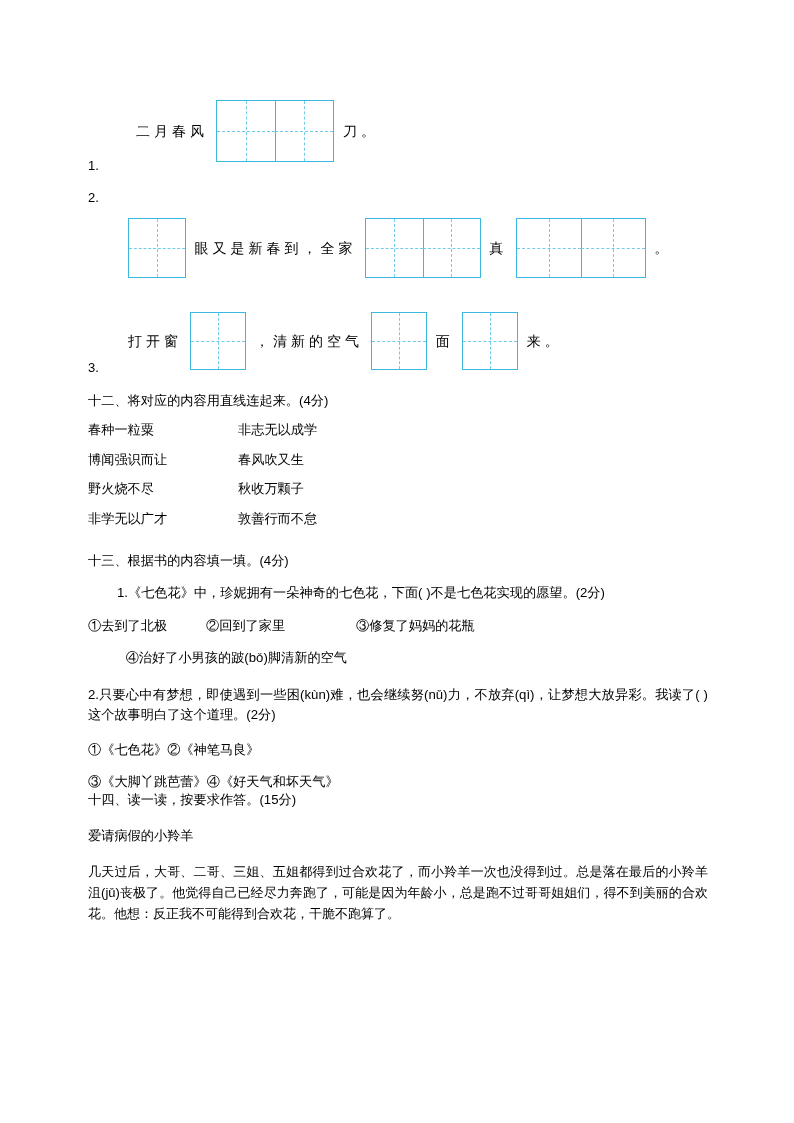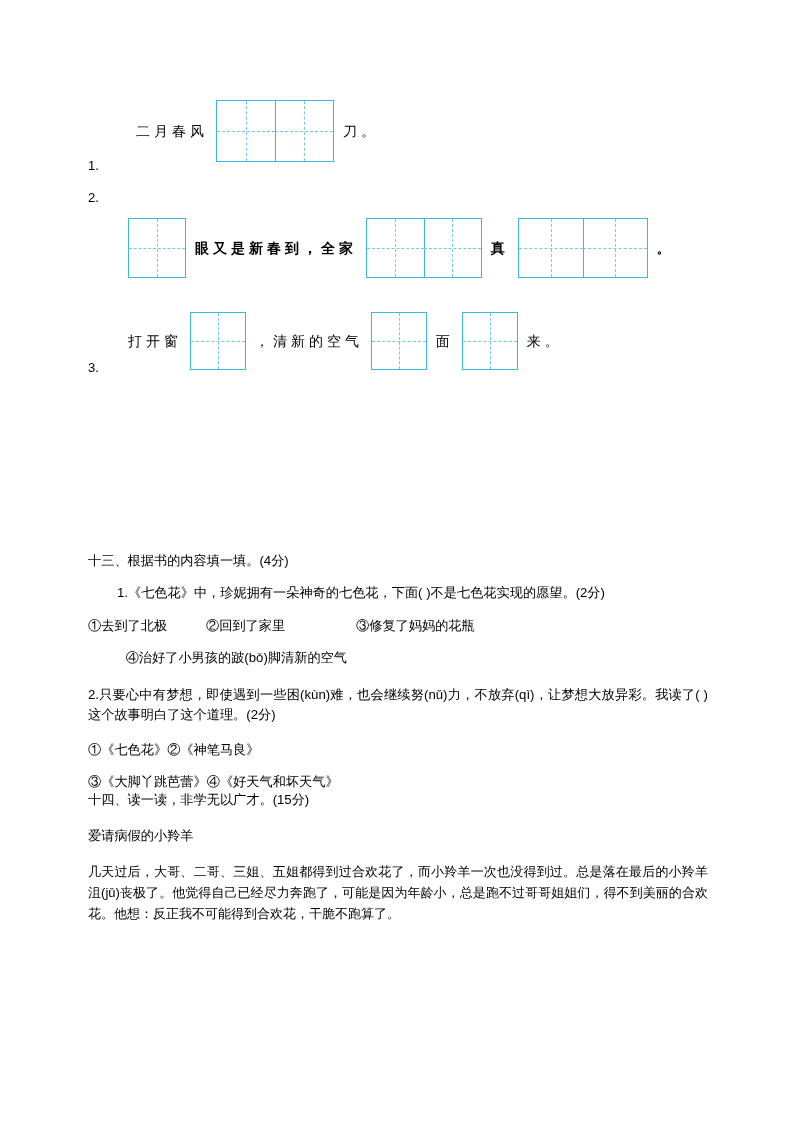--- a/index.html
+++ b/index.html
@@ -82,21 +82,21 @@
     font-size: 14px;
     line-height: 1;
     letter-spacing: 4px;
     white-space: nowrap;
   }
   .sentence span.txt {
     display: inline-block;
     vertical-align: middle;
   }
   .row1 { position: absolute; left: 136px; top: 100px; }
-  .row2 { position: absolute; left: 128px; top: 218px; font-weight: bold; }
+  .row2 { position: absolute; left: 128px; top: 218px; }
   .row3 { position: absolute; left: 128px; top: 312px; }
 
   .numlabel {
     position: absolute;
     font-size: 13px;
     font-family: "Liberation Sans", sans-serif;
   }
   .n1 { left: 88px; top: 158px; }
   .n2 { left: 88px; top: 190px; }
   .n3 { left: 88px; top: 360px; }
@@ -187,37 +187,56 @@
     <span class="tian" style="width:56px;height:58px;"></span>
     <span class="txt">，清新的空气</span>
     <span class="tian" style="width:56px;height:58px;"></span>
     <span class="txt">面</span>
     <span class="tian" style="width:56px;height:58px;"></span>
     <span class="txt">来。</span>
   </div>
 
   <div class="numlabel n3">3.</div>
 
+  <div class="qblock" style="top:391px;">
+    <div class="qtitle">十二、将对应的内容用直线连起来。(4分)</div>
+    <div class="match-row">
+      <div class="match-left">春种一粒粟</div>
+      <div class="match-right">非志无以成学</div>
+    </div>
+    <div class="match-row">
+      <div class="match-left">博闻强识而让</div>
+      <div class="match-right">春风吹又生</div>
+    </div>
+    <div class="match-row">
+      <div class="match-left">野火烧不尽</div>
+      <div class="match-right">秋收万颗子</div>
+    </div>
+    <div class="match-row">
+      <div class="match-left">非学无以广才</div>
+      <div class="match-right">敦善行而不怠</div>
+    </div>
+  </div>
 
   <div class="qblock" style="top:551px;">
     <div class="qtitle">十三、根据书的内容填一填。(4分)</div>
     <div class="para" style="margin-top:12px;margin-left:29px;">1.《七色花》中，珍妮拥有一朵神奇的七色花，下面(        )不是七色花实现的愿望。(2分)</div>
     <div class="opt-row" style="margin-top:12px;">
       <div class="o1">①去到了北极</div>
       <div class="o2">②回到了家里</div>
       <div class="o3">③修复了妈妈的花瓶</div>
     </div>
     <div class="opt-row" style="margin-top:12px;text-align:right;">
       <div class="o1" style="width:193px;">④治好了小男孩的跛(bǒ)脚</div>
       <div class="o3">清新的空气</div>
     </div>
     <div class="para" style="margin-top:16px;">2.只要心中有梦想，即使遇到一些困(kùn)难，也会继续努(nǔ)力，不放弃(qì)，让梦想大放异彩。我读了(        )这个故事明白了这个道理。(2分)</div>
     <div class="para" style="margin-top:14px;">①《七色花》②《神笔马良》</div>
     <div class="para" style="margin-top:12px;">③《大脚丫跳芭蕾》④《好天气和坏天气》</div>
   </div>
 
   <div class="qblock" style="top:790px;">
-    <div class="readtitle">十四、读一读，非学无以广才。(15分)</div>
+    <div class="readtitle">十四、读一读，按要求作答。(15分)</div>
     <div class="readhead" style="margin-top:16px;">爱请病假的小羚羊</div>
     <div class="readpara" style="margin-top:14px;">几天过后，大哥、二哥、三姐、五姐都得到过合欢花了，而小羚羊一次也没得到过。总是落在最后的小羚羊沮(jǔ)丧极了。他觉得自己已经尽力奔跑了，可能是因为年龄小，总是跑不过哥哥姐姐们，得不到美丽的合欢花。他想：反正我不可能得到合欢花，干脆不跑算了。</div>
   </div>
 
 </div>
 
 </body></html>

